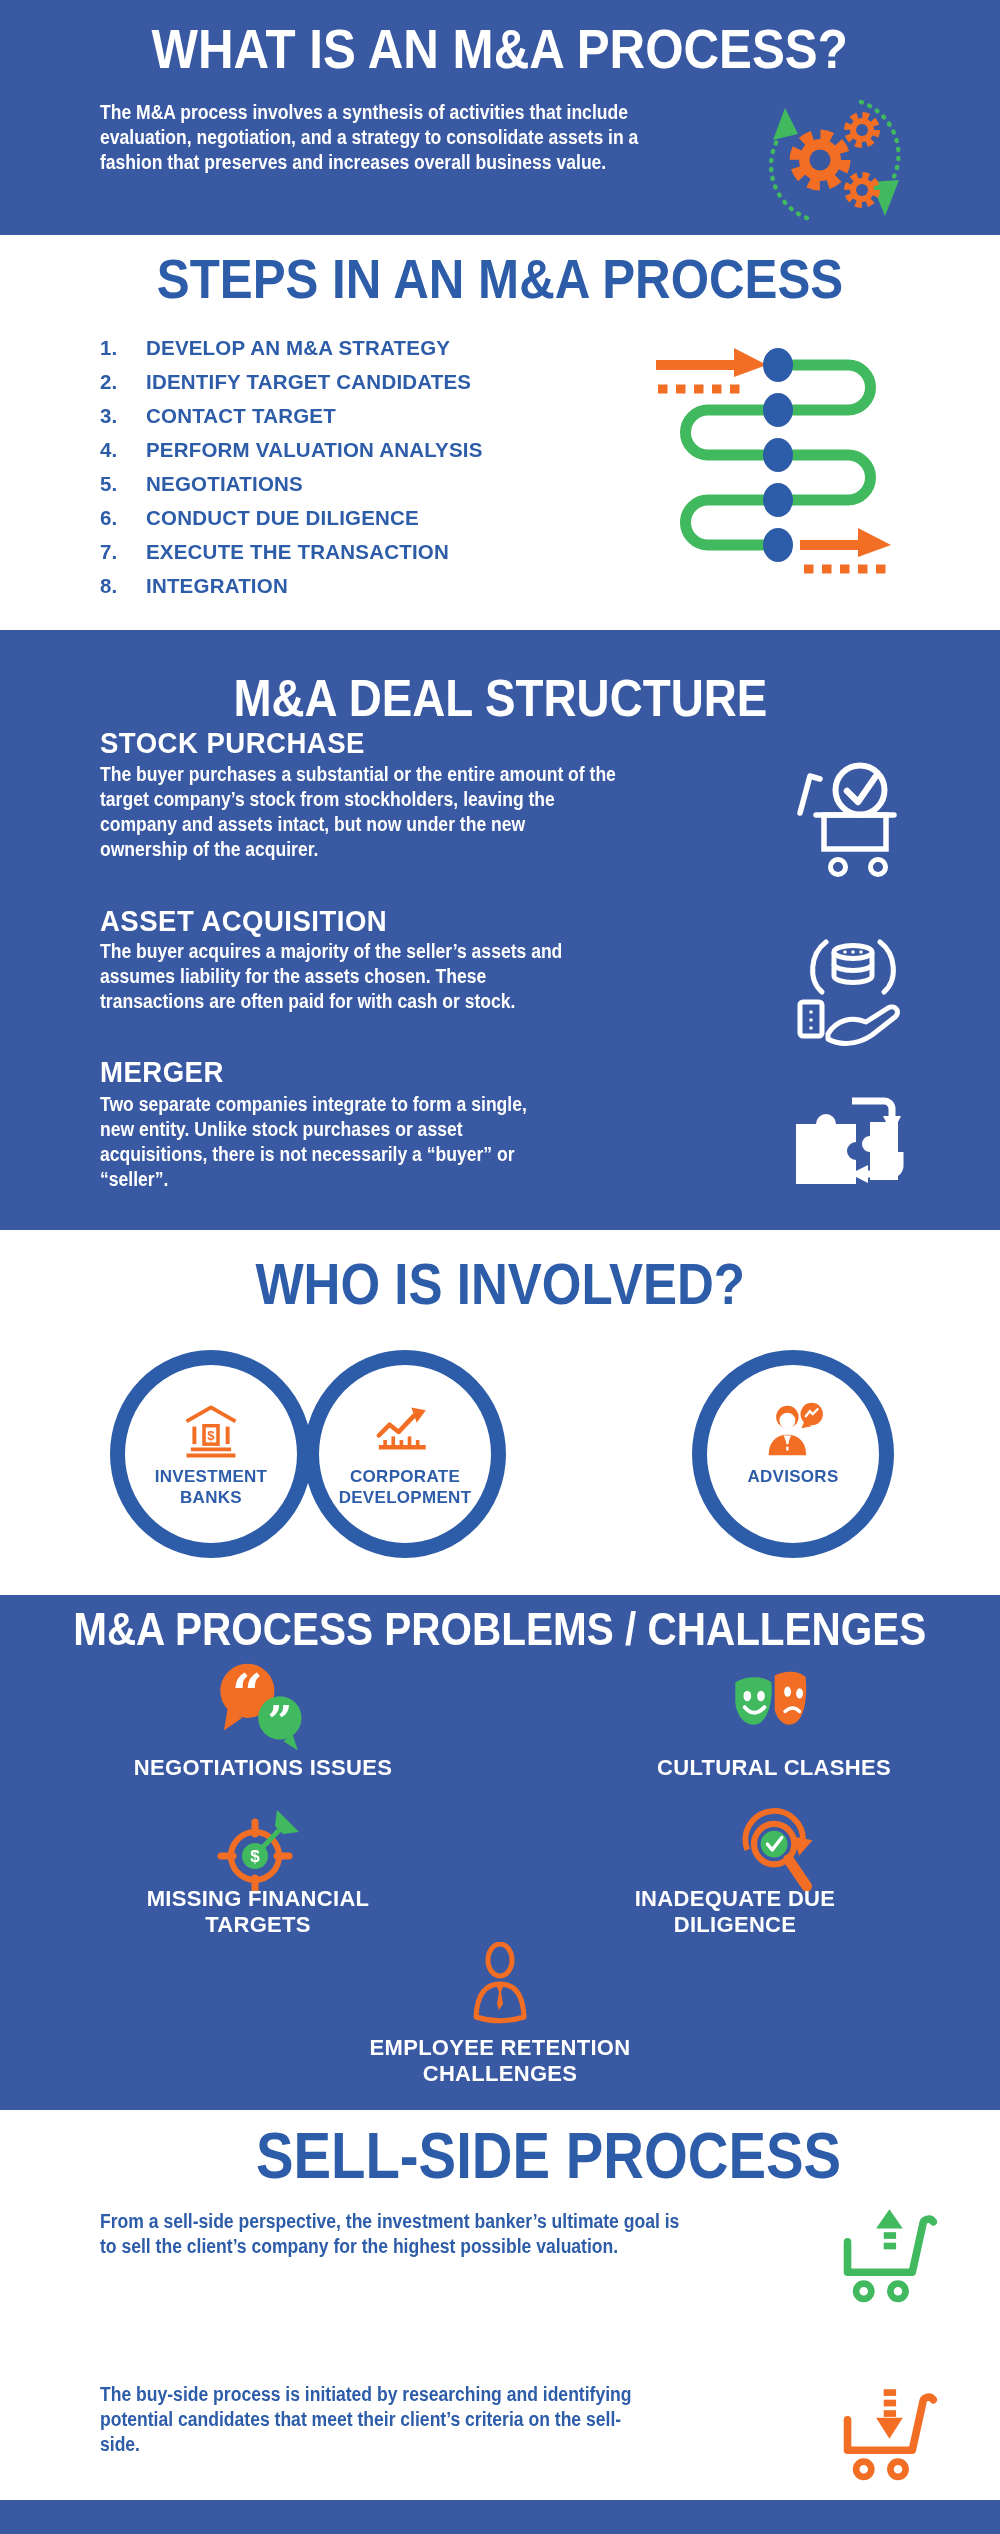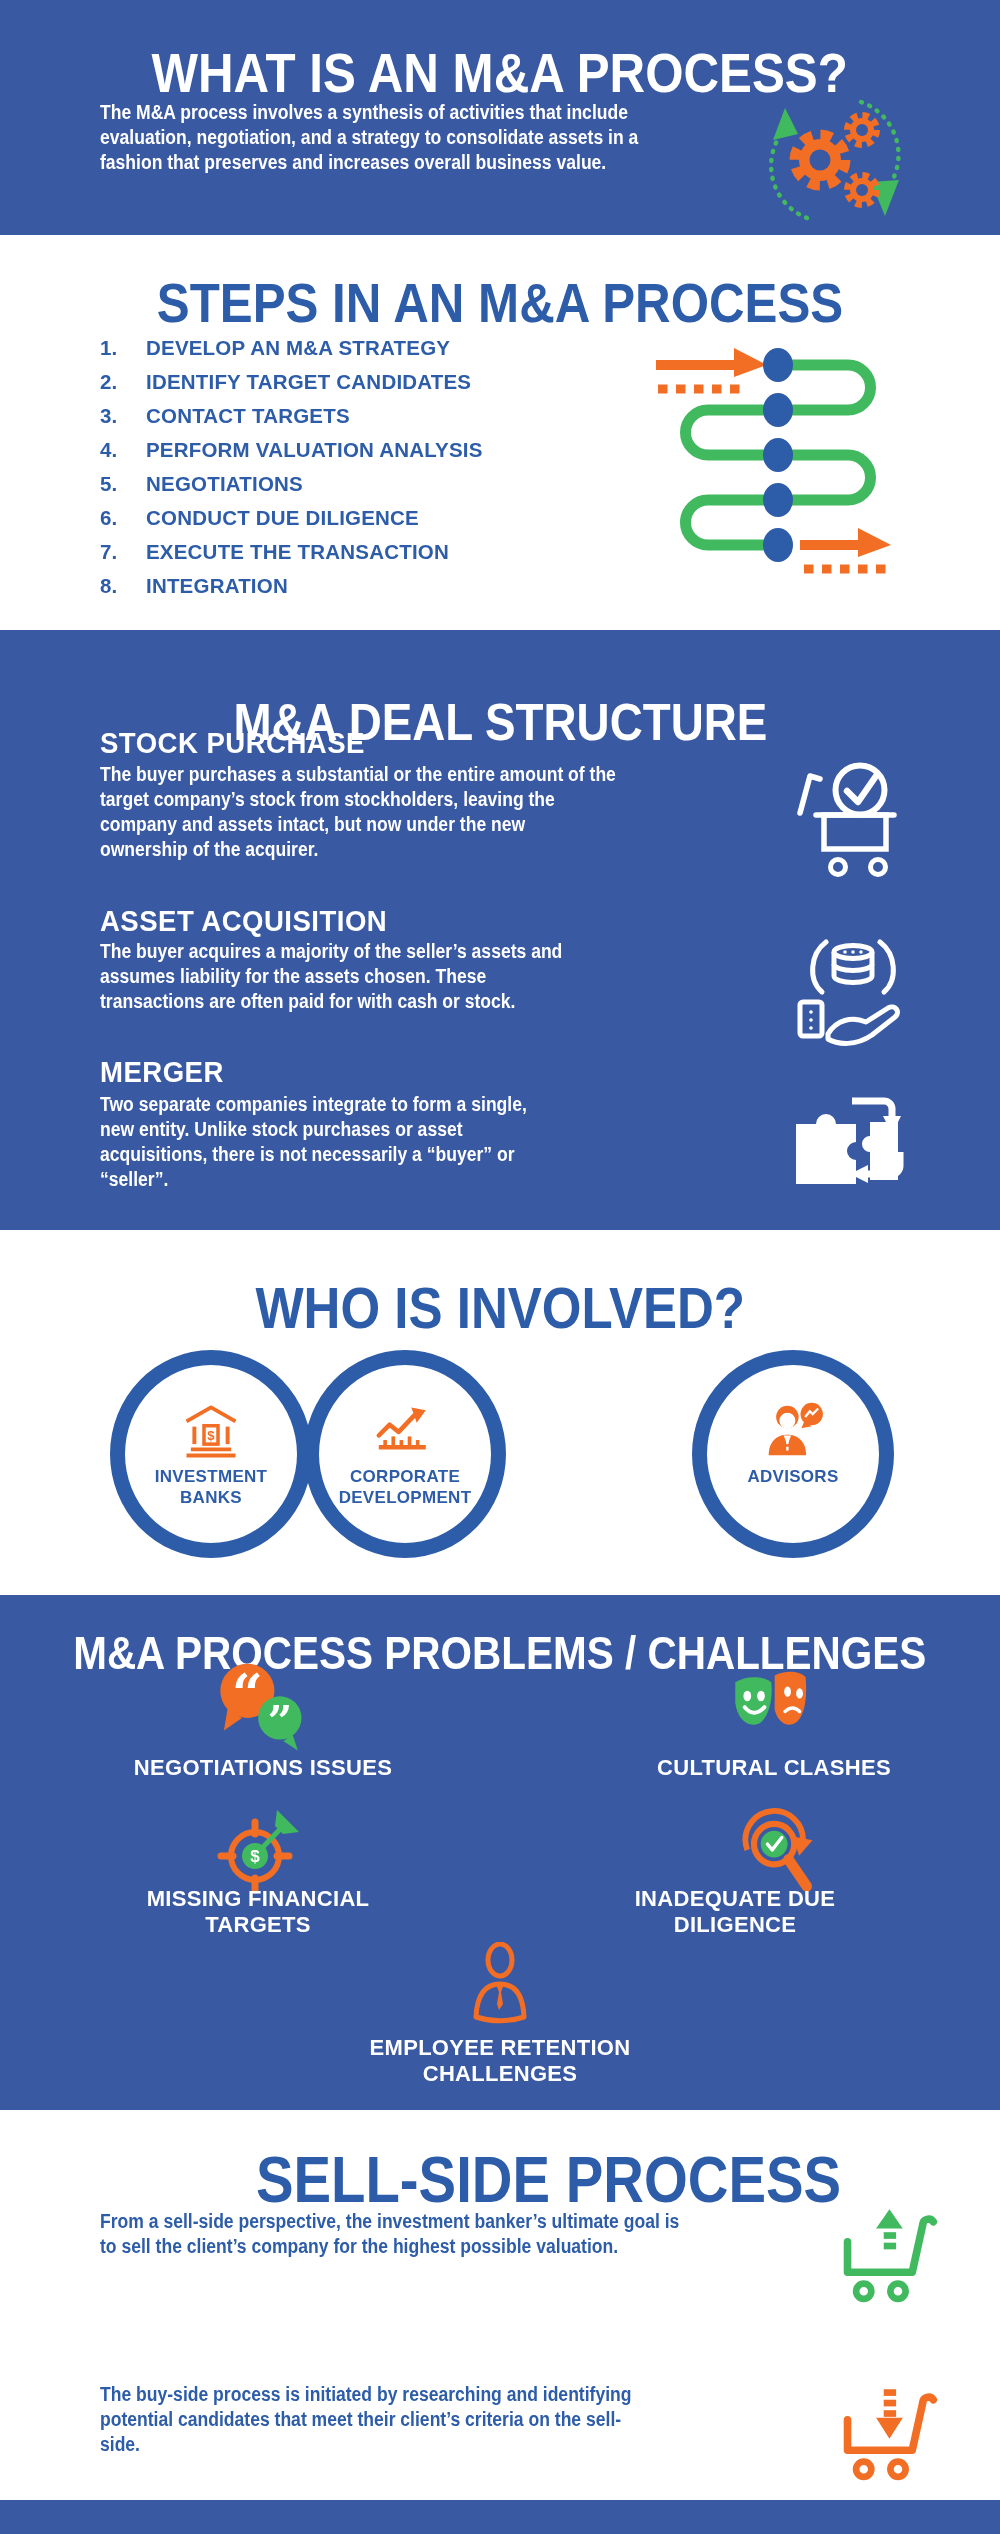--- a/index.html
+++ b/index.html
@@ -4,21 +4,21 @@
 <style>
   :root{
     --blue-bg:#3A59A3; --text-blue:#2D5CA8; --orange:#F26E24; --green:#41B95F; --white:#FFFFFF;
   }
   html,body{margin:0;padding:0;background:#fff;}
   .page{position:relative;width:1000px;height:2534px;background:#fff;overflow:hidden;
         font-family:"Liberation Sans",sans-serif;}
   .band{position:absolute;left:0;width:1000px;}
   .blue-band{background:var(--blue-bg);}
   .abs{position:absolute;}
-  .big-title{position:absolute;left:0;width:1000px;text-align:center;font-weight:bold;white-space:nowrap;margin-top:24px;}
+  .big-title{position:absolute;left:0;width:1000px;text-align:center;font-weight:bold;white-space:nowrap;}
   .big-title>span{display:inline-block;transform:scaleX(0.88);transform-origin:center;}
   .white-t{color:#fff;}
   .blue-t{color:var(--text-blue);}
   .para{font-weight:bold;font-size:19.5px;line-height:25px;transform:scaleX(0.9);transform-origin:left top;}
   .mini-h{font-weight:bold;font-size:29px;letter-spacing:0.5px;color:#fff;white-space:nowrap;
           transform:scaleX(0.95);transform-origin:left top;}
   .steps{position:absolute;left:100px;top:337px;display:flex;flex-direction:column;gap:13px;}
   .step-row{display:flex;color:var(--text-blue);font-weight:bold;font-size:20.5px;line-height:21px;}
   .step-num{width:34px;}
   .step-label{margin-left:12px;white-space:nowrap;letter-spacing:0.2px;}
@@ -68,21 +68,21 @@
     <div class="step-row">
         <span class="step-num">1.</span>
         <span class="step-label">DEVELOP AN M&amp;A STRATEGY</span>
       </div>
     <div class="step-row">
         <span class="step-num">2.</span>
         <span class="step-label">IDENTIFY TARGET CANDIDATES</span>
       </div>
     <div class="step-row">
         <span class="step-num">3.</span>
-        <span class="step-label">CONTACT TARGETS</span>
+        <span class="step-label">CONTACT TARGET</span>
       </div>
     <div class="step-row">
         <span class="step-num">4.</span>
         <span class="step-label">PERFORM VALUATION ANALYSIS</span>
       </div>
     <div class="step-row">
         <span class="step-num">5.</span>
         <span class="step-label">NEGOTIATIONS</span>
       </div>
     <div class="step-row">

